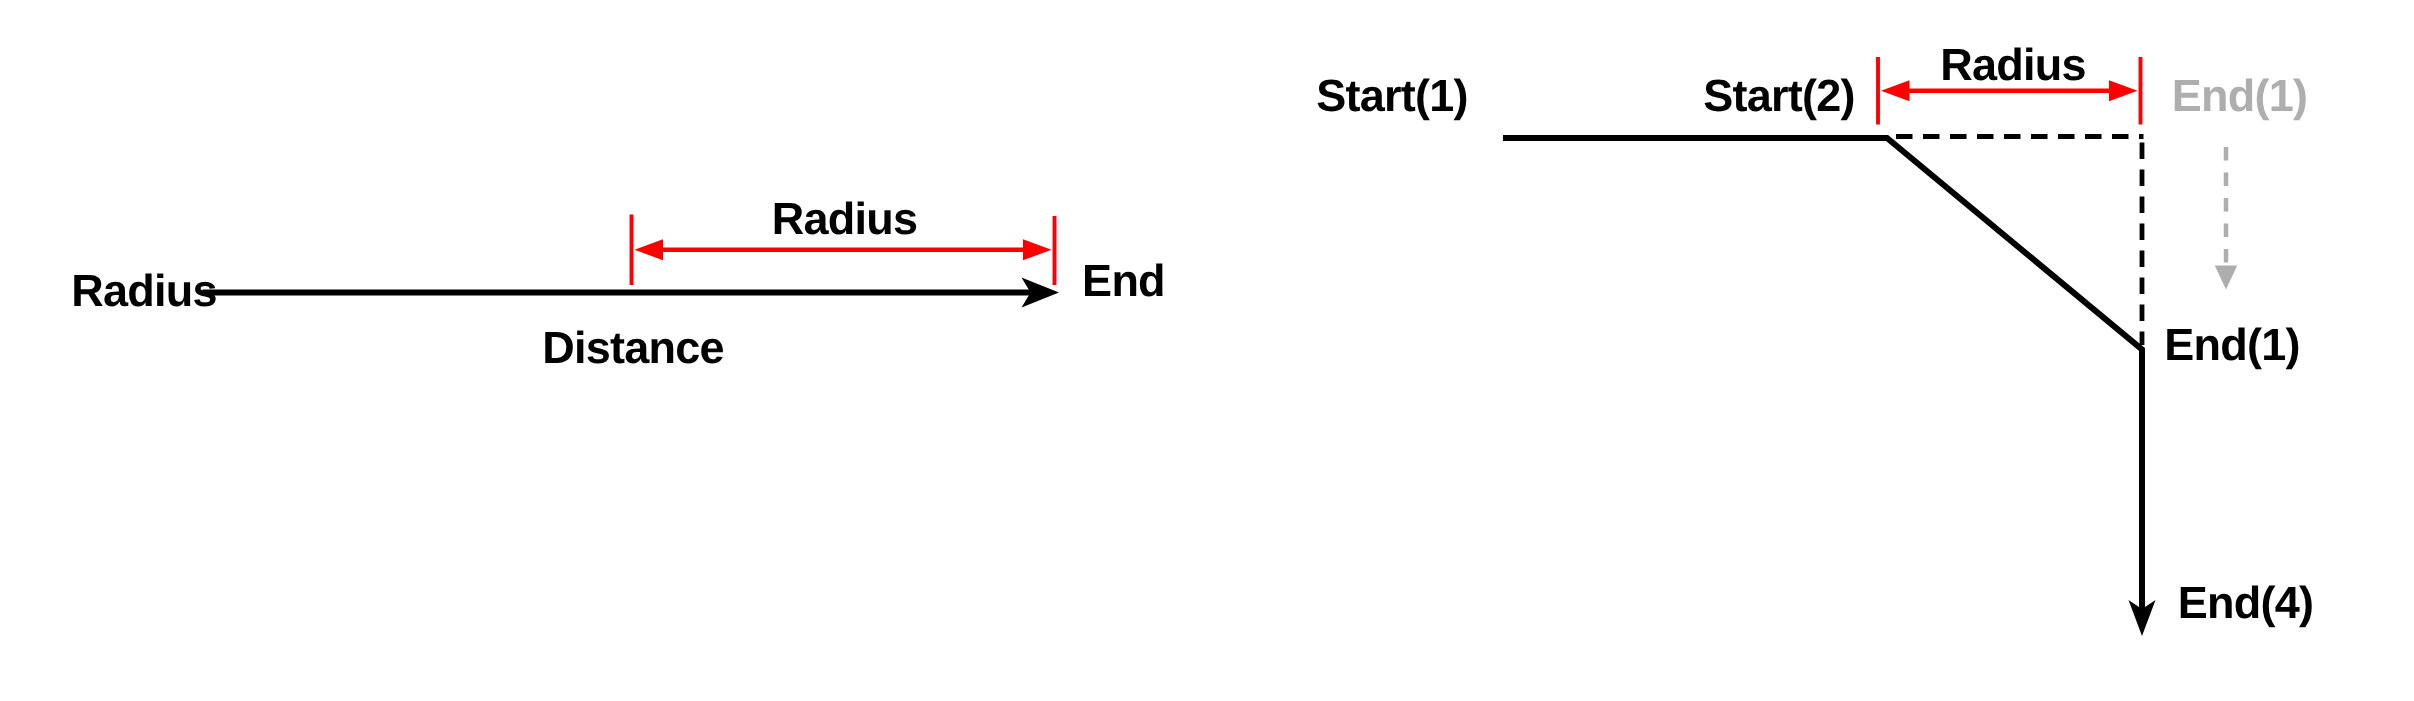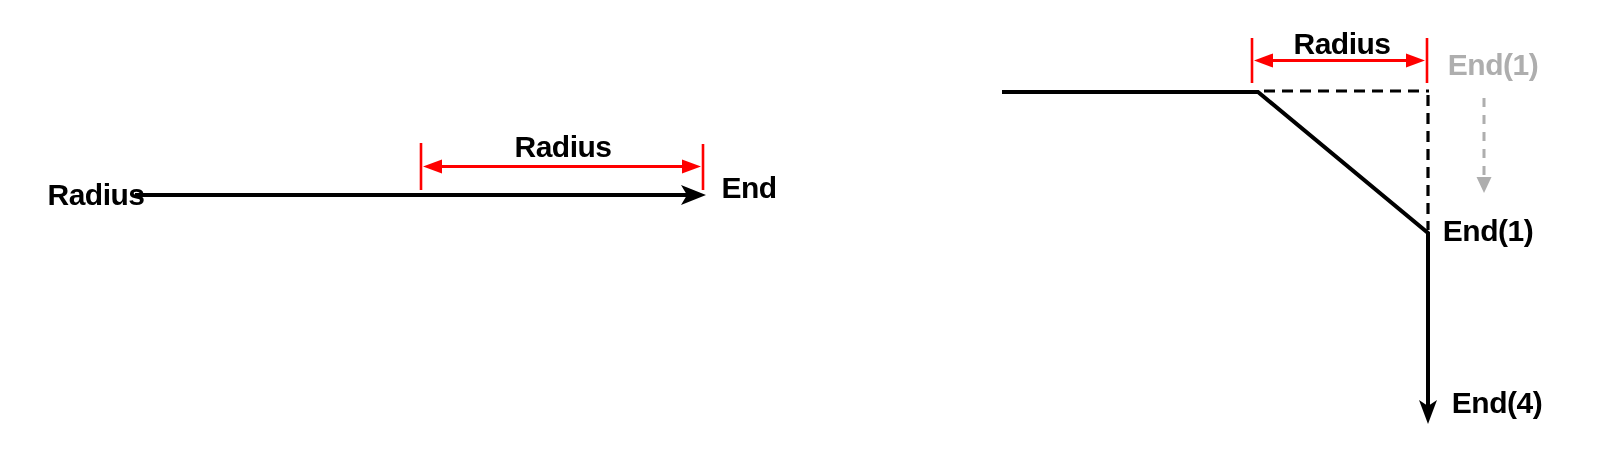--- a/index.html
+++ b/index.html
@@ -77,19 +77,22 @@
       <polygon class="red-fill" points="1425,60.5 1406,53.5 1406,67.5"></polygon>
 
       <line class="ghost-dash" x1="1484" y1="98" x2="1484" y2="176"></line>
       <polygon class="ghost-fill" points="1484,193 1476.5,177 1491.5,177"></polygon>
     </g>
   </svg>
 
   <div class="label" style="left:96px; top:195px;">Radius</div>
   <div class="label" style="left:749px; top:188px;">End</div>
   <div class="label" style="left:563px; top:147px;">Radius</div>
+  <div class="label" style="left:422px; top:233px;">Distance</div>
 
+  <div class="label" style="left:928px; top:65px;">Start(1)</div>
+  <div class="label" style="left:1186px; top:65px;">Start(2)</div>
   <div class="label" style="left:1342px; top:44px;">Radius</div>
   <div class="label ghost" style="left:1493px; top:65px;">End(1)</div>
   <div class="label" style="left:1488px; top:231px;">End(1)</div>
   <div class="label" style="left:1497px; top:403px;">End(4)</div>
 
 </div>
 
 </body></html>

